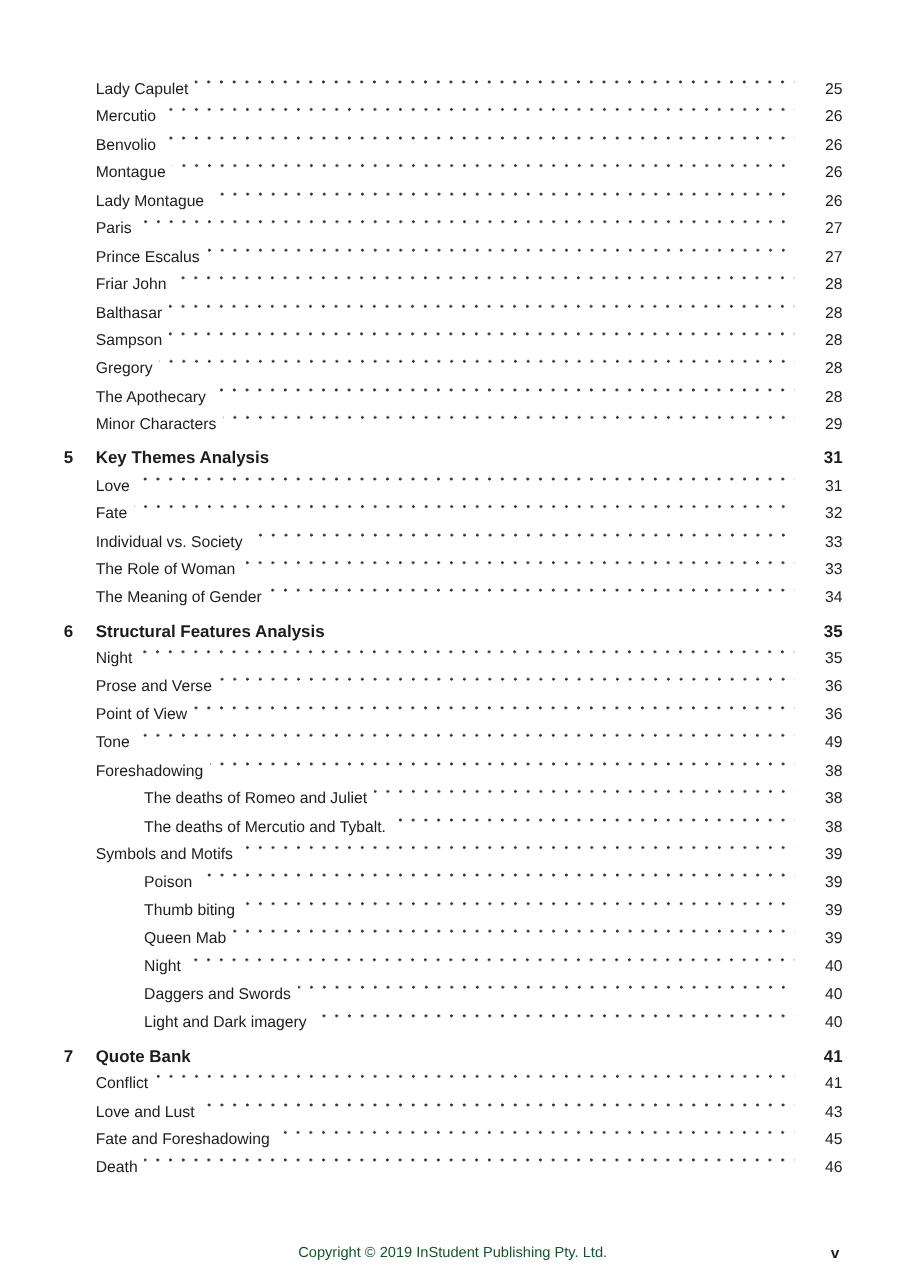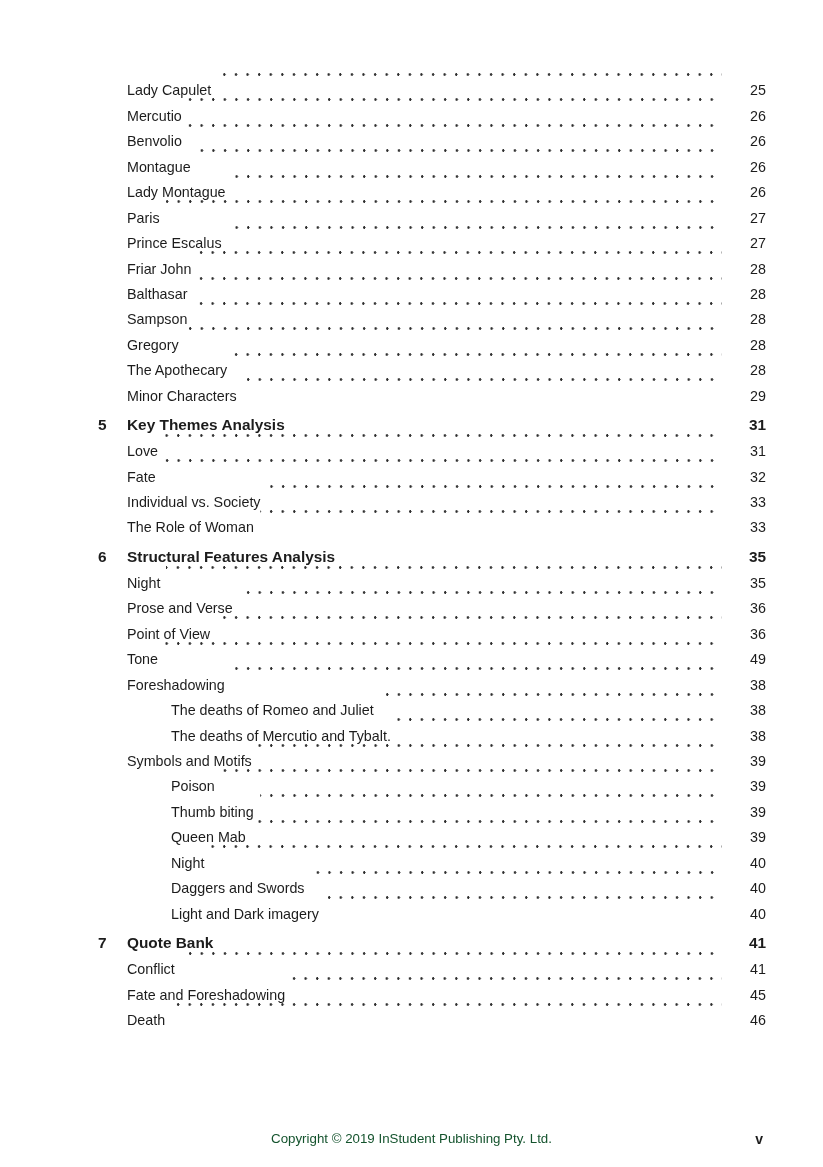--- a/index.html
+++ b/index.html
@@ -13,25 +13,24 @@
     color: #1c1c1c;
   }
   .toc {
     position: absolute;
     left: 58px;
     top: 73px;
     width: 708px;
   }
   .row {
     display: flex;
-    align-items: flex-end;
+    align-items: flex-start;
     height: 25.45px;
     font-size: 14.3px;
     white-space: nowrap;
-    margin-left: 40px;
   }
   .row.level-0 {
     font-weight: 700;
     font-size: 15.4px;
     margin-top: 4.6px;
   }
   .row.level-1 { padding-left: 29px; }
   .row.level-2 { padding-left: 73px; }
   .secnum { flex: none; width: 29px; }
   .label { flex: none; }
@@ -178,20 +177,26 @@
       <span class="label">Individual vs. Society</span>
       <span class="leader"></span>
       <span class="page">33</span>
     </div>
       <div class="row level-1">
 
       <span class="label">The Role of Woman</span>
       <span class="leader"></span>
       <span class="page">33</span>
     </div>
+      <div class="row level-1">
+
+      <span class="label">The Meaning of Gender</span>
+      <span class="leader"></span>
+      <span class="page">34</span>
+    </div>
       <div class="row level-0">
       <span class="secnum">6</span>
       <span class="label">Structural Features Analysis</span>
       <span class="leader"></span>
       <span class="page">35</span>
     </div>
       <div class="row level-1">
 
       <span class="label">Night</span>
       <span class="leader"></span>
@@ -279,20 +284,26 @@
       <span class="secnum">7</span>
       <span class="label">Quote Bank</span>
       <span class="leader"></span>
       <span class="page">41</span>
     </div>
       <div class="row level-1">
 
       <span class="label">Conflict</span>
       <span class="leader"></span>
       <span class="page">41</span>
+    </div>
+      <div class="row level-1">
+
+      <span class="label">Love and Lust</span>
+      <span class="leader"></span>
+      <span class="page">43</span>
     </div>
       <div class="row level-1">
 
       <span class="label">Fate and Foreshadowing</span>
       <span class="leader"></span>
       <span class="page">45</span>
     </div>
       <div class="row level-1">
 
       <span class="label">Death</span>

